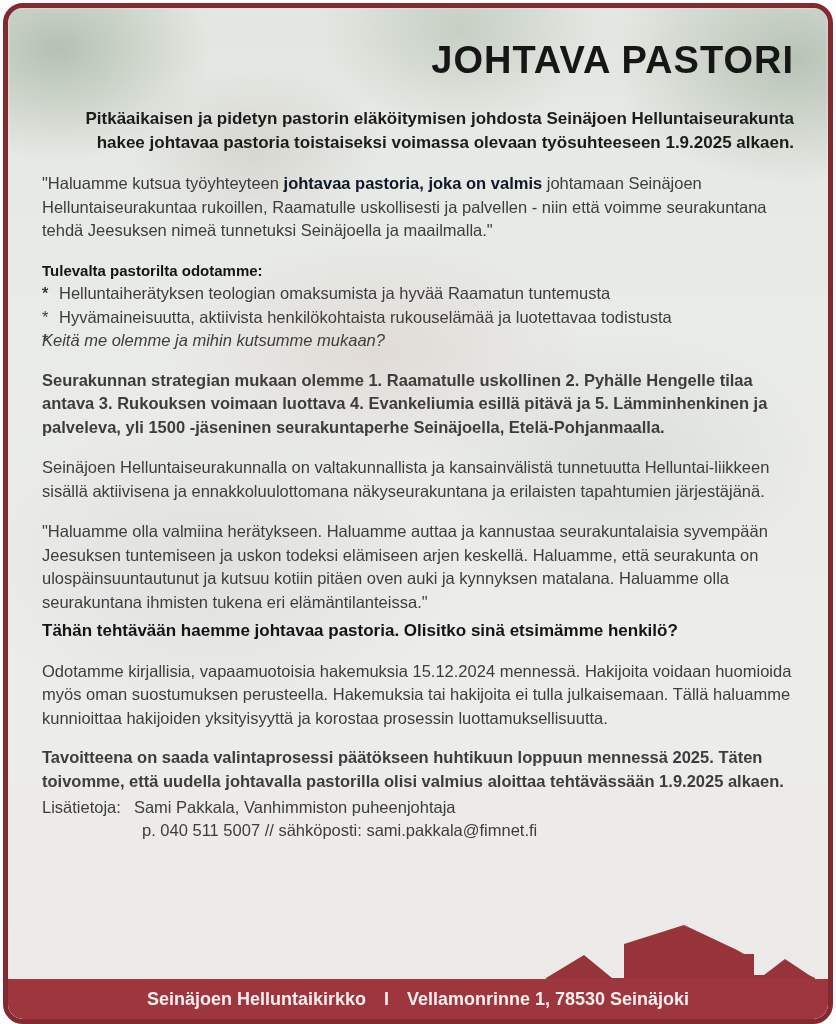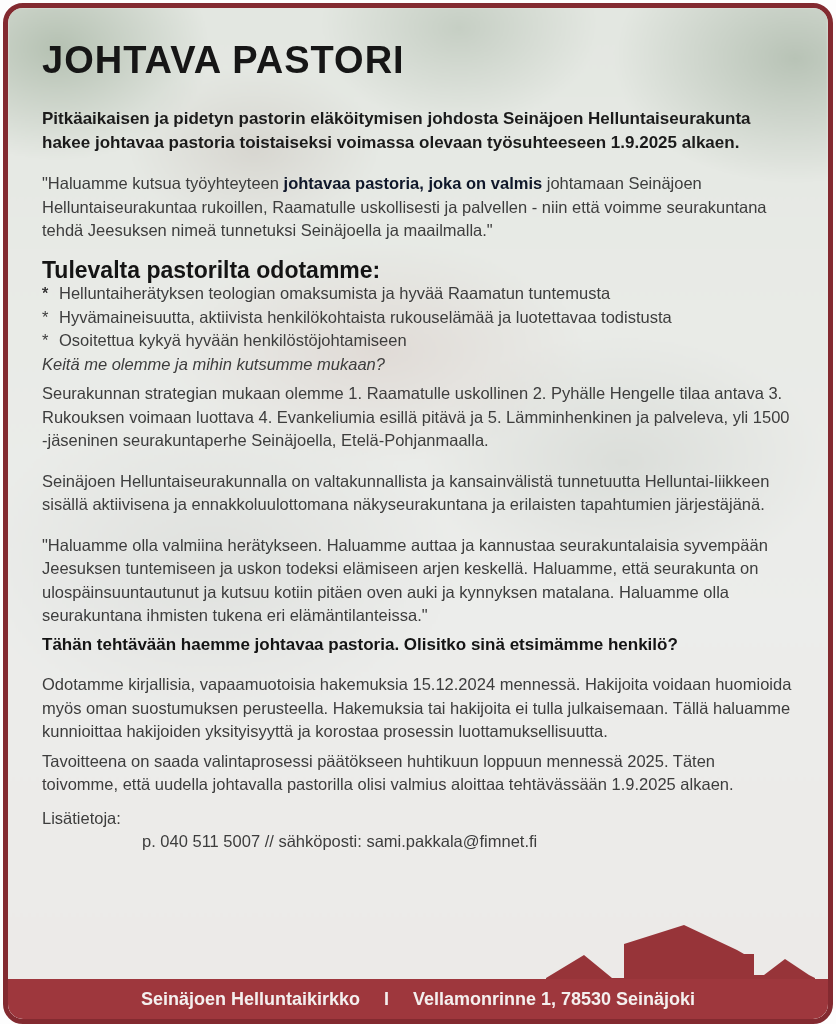--- a/index.html
+++ b/index.html
@@ -33,65 +33,65 @@
   }
   .content{
     position:absolute;inset:0;
     padding:0 34px;
     color:#3d3d3d;
     font-size:16.5px;
     line-height:23.5px;
   }
   .title{
     margin-top:30px;
-    text-align:left;
+    text-align:right;
     font-size:38px;
     line-height:44px;
     font-weight:700;
     letter-spacing:1px;
     color:#161616;
   }
   .intro{
     margin:25px auto 0;
     max-width:760px;
-    text-align:left;
+    text-align:right;
     font-weight:700;
     font-size:17px;
     line-height:24px;
     color:#1b1b1b;
   }
   .para{margin-top:17px;}
   .b{font-weight:700;color:#0f172a;}
   .section-heading{
     margin-top:16px;
     font-weight:700;
-    font-size:23px;
+    font-size:15px;
     color:#141414;
   }
   ul.expectations{list-style:none;margin:0;padding:0;}
   ul.expectations li{
     position:relative;
     padding-left:17px;
   }
   ul.expectations li .marker{position:absolute;left:0;top:0;}
   .italic-heading{font-style:italic;color:#3d3d3d;}
-  .tight{margin-top:6px;}
+  .tight{margin-top:16px;font-weight:bold;}
   .call{
     margin-top:5px;
     font-weight:700;
     font-size:17px;
     color:#141414;
   }
-  .contact{margin-top:10px;line-height:23px;}
+  .contact{margin-top:3px;line-height:23px;}
   .contact-row{display:flex;gap:13px;}
   .contact-indent{padding-left:100px;}
   .footer-bar{
     position:absolute;left:0;right:0;bottom:0;height:40px;
     background:var(--bar-color,#9e373d);
-    display:flex;align-items:center;justify-content:center;gap:24px;
+    display:flex;align-items:center;justify-content:center;gap:18px;
     color:#f4efee;font-weight:700;font-size:18px;
     z-index:3;
   }
   .silhouette{
     position:absolute;right:4px;bottom:36px;
     width:292px;height:66px;
     z-index:2;
   }
 </style>
 </head>
@@ -107,38 +107,39 @@
       <div class="intro">Pitkäaikaisen ja pidetyn pastorin eläköitymisen johdosta Seinäjoen Helluntaiseurakunta hakee johtavaa pastoria toistaiseksi voimassa olevaan työsuhteeseen 1.9.2025 alkaen.</div>
 
       <div class="para"><span>"Haluamme kutsua työyhteyteen </span><span class="b">johtavaa pastoria, joka on valmis</span><span> johtamaan Seinäjoen Helluntaiseurakuntaa rukoillen, Raamatulle uskollisesti ja palvellen - niin että voimme seurakuntana tehdä Jeesuksen nimeä tunnetuksi Seinäjoella ja maailmalla."</span></div>
 
       <div class="section-heading">Tulevalta pastorilta odotamme:</div>
       <ul class="expectations">
           <li><span class="marker">*</span></li>
           <li><span class="marker">*</span></li>
           <li><span class="marker">*</span><span>Helluntaiherätyksen teologian omaksumista ja hyvää Raamatun tuntemusta</span></li>
           <li><span class="marker">*</span><span>Hyvämaineisuutta, aktiivista henkilökohtaista rukouselämää ja luotettavaa todistusta</span></li>
-          <li><span class="marker">*</span><span>Osoitettua kykyä hyvään henkilöstöjohtamiseen</span></li>
+          <li><span class="marker">*</span></li>
         </ul>
 
       <div class="italic-heading">Keitä me olemme ja mihin kutsumme mukaan?</div>
       <div class="tight">Seurakunnan strategian mukaan olemme 1. Raamatulle uskollinen 2. Pyhälle Hengelle tilaa antava 3. Rukouksen voimaan luottava 4. Evankeliumia esillä pitävä ja 5. Lämminhenkinen ja palveleva, yli 1500 -jäseninen seurakuntaperhe Seinäjoella, Etelä-Pohjanmaalla.</div>
 
       <div class="para">Seinäjoen Helluntaiseurakunnalla on valtakunnallista ja kansainvälistä tunnetuutta Helluntai-liikkeen sisällä aktiivisena ja ennakkoluulottomana näkyseurakuntana ja erilaisten tapahtumien järjestäjänä.</div>
 
       <div class="para">"Haluamme olla valmiina herätykseen. Haluamme auttaa ja kannustaa seurakuntalaisia syvempään Jeesuksen tuntemiseen ja uskon todeksi elämiseen arjen keskellä. Haluamme, että seurakunta on ulospäinsuuntautunut ja kutsuu kotiin pitäen oven auki ja kynnyksen matalana. Haluamme olla seurakuntana ihmisten tukena eri elämäntilanteissa."</div>
 
       <div class="call">Tähän tehtävään haemme johtavaa pastoria. Olisitko sinä etsimämme henkilö?</div>
 
       <div class="para">Odotamme kirjallisia, vapaamuotoisia hakemuksia 15.12.2024 mennessä. Hakijoita voidaan huomioida myös oman suostumuksen perusteella. Hakemuksia tai hakijoita ei tulla julkaisemaan. Tällä haluamme kunnioittaa hakijoiden yksityisyyttä ja korostaa prosessin luottamuksellisuutta.</div>
       <div class="tight">Tavoitteena on saada valintaprosessi päätökseen huhtikuun loppuun mennessä 2025. Täten toivomme, että uudella johtavalla pastorilla olisi valmius aloittaa tehtävässään 1.9.2025 alkaen.</div>
 
       <div class="contact">
         <div class="contact-row">
           <span>Lisätietoja:</span>
+          <span>Sami Pakkala, Vanhimmiston puheenjohtaja</span>
         </div>
         <div class="contact-indent">p.  040 511 5007 // sähköposti: sami.pakkala@fimnet.fi</div>
       </div>
     </div>
 
     <svg class="silhouette" viewBox="0 0 292 66" preserveAspectRatio="none">
       <polygon fill="var(--sil-color,#973439)" points="14,66 14,61 52,38 80,61 92,61 92,27 152,8 205,33 212,37 222,37 222,58 232,58 253,42 277,58 283,61 283,66"></polygon>
     </svg>
 
     <div class="footer-bar">

